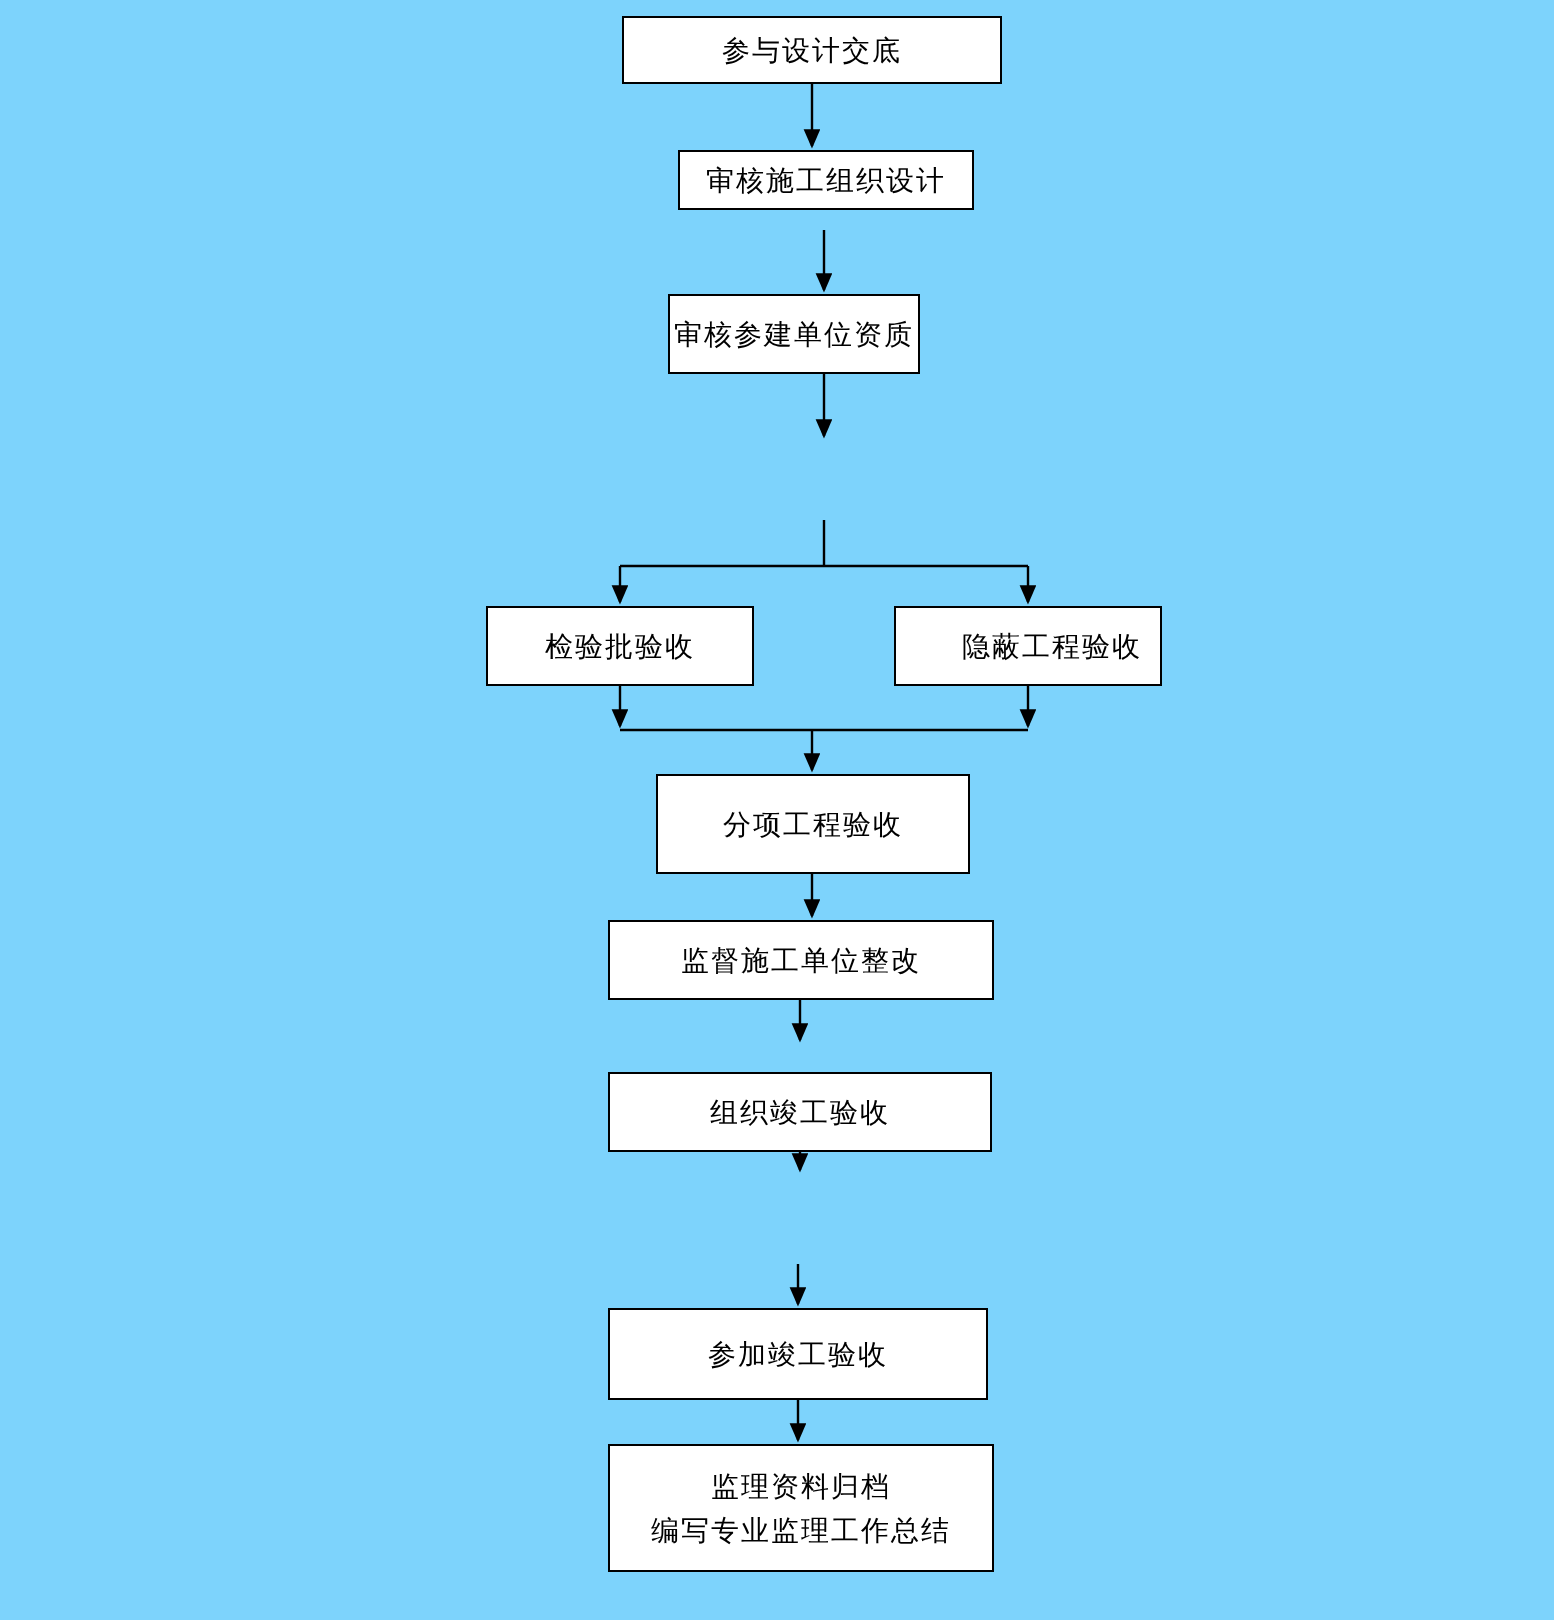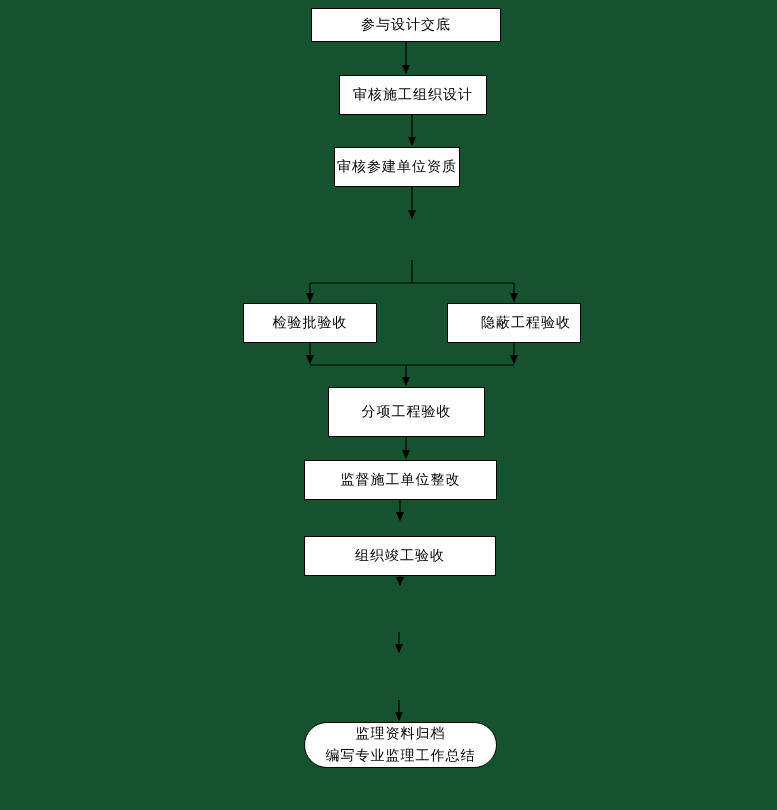--- a/index.html
+++ b/index.html
@@ -4,22 +4,22 @@
 <style>
   html, body {
     margin: 0;
     padding: 0;
     background: #ffffff;
   }
   .canvas {
     position: relative;
     width: 777px;
     height: 810px;
-    background: #14532d;
-    font-family: Liberation Mono, monospace;
+    background: #7dd3fc;
+    font-family: Liberation Sans, sans-serif;
     overflow: hidden;
   }
   .connectors {
     position: absolute;
     left: 0;
     top: 0;
     width: 777px;
     height: 810px;
     pointer-events: none;
   }
@@ -39,31 +39,31 @@
     color: #000000;
     font-size: 14px;
     line-height: 20px;
     display: flex;
     align-items: center;
     justify-content: center;
     text-align: center;
     letter-spacing: 1px;
   }
   .n1  { left: 311px; top: 8px;   width: 190px; height: 34px; }
-  .n2  { left: 339px; top: 75px;  width: 148px; height: 40px; }
+  .n2  { left: 339px; top: 75px;  width: 148px; height: 30px; }
   .n3  { left: 334px; top: 147px; width: 126px; height: 40px; }
   .n4  { left: 341px; top: 220px; width: 143px; height: 40px; }
   .n5a { left: 243px; top: 303px; width: 134px; height: 40px; align-items: center; }
   .n5b { left: 447px; top: 303px; width: 134px; height: 40px; padding-left: 24px; }
   .n6  { left: 328px; top: 387px; width: 157px; height: 50px; text-align: right; }
   .n7  { left: 304px; top: 460px; width: 193px; height: 40px; }
   .n8  { left: 304px; top: 536px; width: 192px; height: 40px; }
   .n9  { left: 304px; top: 587px; width: 190px; height: 45px; }
   .n10 { left: 304px; top: 654px; width: 190px; height: 46px; }
-  .n11 { left: 304px; top: 722px; width: 193px; height: 46px; border-radius: 23px; }
+  .n11 { left: 304px; top: 722px; width: 193px; height: 64px; }
   .multiline div { line-height: 22px; }
 </style>
 </head>
 <body>
 
 <div class="canvas">
 
   <svg class="connectors" width="777" height="810" viewBox="0 0 777 810" aria-hidden="true">
     <defs>
       <marker id="arrowhead" markerWidth="10" markerHeight="8" refX="7" refY="3.5" orient="auto">
@@ -115,20 +115,23 @@
 
   <div class="node n7">
     <span>监督施工单位整改</span>
   </div>
 
   <div class="node n8">
     <span>组织竣工验收</span>
   </div>
 
 
+  <div class="node n10">
+    <span>参加竣工验收</span>
+  </div>
 
   <div class="node n11 multiline">
     <div>
       <div>监理资料归档</div>
       <div>编写专业监理工作总结</div>
     </div>
   </div>
 
 </div>
 

